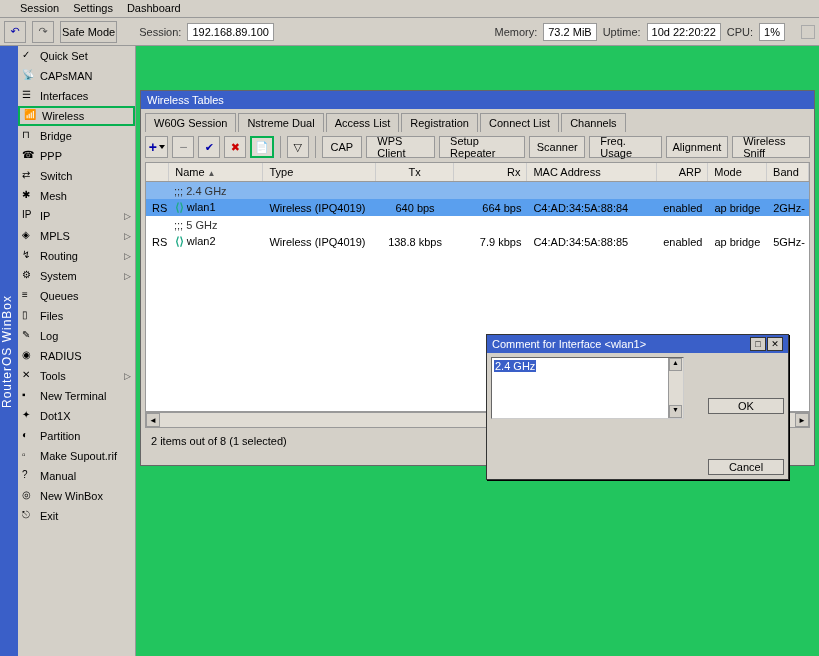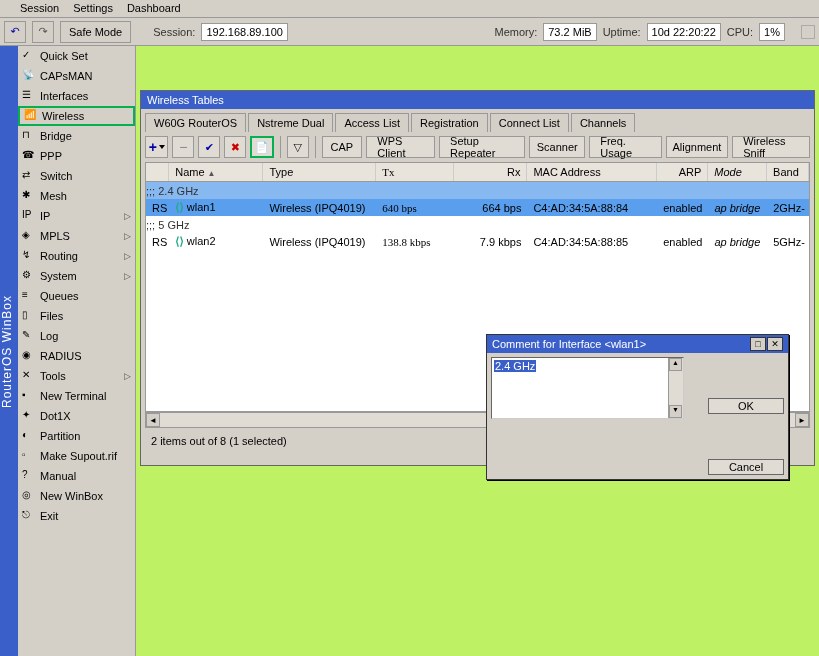--- a/index.html
+++ b/index.html
@@ -1,32 +1,32 @@
 <!DOCTYPE html>
 <html><head>
 <meta charset="utf-8">
 <style>
 *{box-sizing:border-box;margin:0;padding:0;font-family:Tahoma,Arial,sans-serif;font-size:11px;}
 body{background:#d4d0c8;width:819px;height:656px;overflow:hidden;position:relative;}
 .menubar{height:18px;background:#d4d0c8;padding:2px 20px;display:flex;gap:14px;border-bottom:1px solid #999;}
 .menubar span{cursor:default;}
 .toolbar{height:28px;background:#d4d0c8;display:flex;align-items:center;padding:2px 4px;gap:6px;border-bottom:1px solid #999;}
 .tbtn{width:22px;height:22px;border:1px solid #999;background:#d4d0c8;display:flex;align-items:center;justify-content:center;}
-.tbtn.safe{width:auto;padding:0 8px;}
+.tbtn.safe{width:auto;padding:0 1px;}
 .lbl{color:#333;}
 .field{background:#fff;border:1px solid #999;padding:2px 4px;height:18px;display:inline-flex;align-items:center;}
 .spacer{flex:1;}
 .main{display:flex;height:610px;}
 .side-label{width:18px;background:#3a5fc8;color:#fff;writing-mode:vertical-rl;transform:rotate(180deg);text-align:center;font-size:12px;padding:6px 0;letter-spacing:1px;}
 .sidebar{width:118px;background:#d4d0c8;border-right:1px solid #999;}
 .side-item{height:20px;display:flex;align-items:center;padding:0 4px;gap:4px;cursor:default;}
 .side-item.hl{border:2px solid #06b050;}
 .side-item .ic{width:14px;height:14px;display:inline-block;}
 .side-item .chev{margin-left:auto;font-size:9px;color:#555;}
-.content{flex:1;background:#bef264;position:relative;}
+.content{flex:1;background:#22c55e;position:relative;}
 .window{position:absolute;left:4px;top:44px;right:4px;bottom:190px;background:#d4d0c8;border:1px solid #666;}
 .win-title{background:#3a5fc8;color:#fff;padding:3px 6px;font-size:11px;}
 .tabs{display:flex;background:#d4d0c8;padding:4px 4px 0 4px;gap:2px;}
 .tab{border:1px solid #999;border-bottom:none;padding:3px 8px;background:#d4d0c8;}
 .tab.active{background:#fff;}
 .wtoolbar{display:flex;gap:4px;padding:4px;background:#d4d0c8;align-items:center;}
 .wbtn{height:22px;min-width:22px;border:1px solid #999;background:#e0dcd4;display:inline-flex;align-items:center;justify-content:center;padding:0 4px;}
 .wbtn.text{padding:0 10px;}
 .wbtn.hl{border:2px solid #06b050;}
 .wbtn.plus{position:relative}
@@ -36,28 +36,28 @@
 .thead{display:flex;background:#e8e4dc;border-bottom:1px solid #999;}
 .th{padding:3px 6px;border-right:1px solid #ccc;overflow:hidden;white-space:nowrap;}
 .th.sort::after{content:'▲';font-size:8px;margin-left:3px;color:#555;}
 .row{display:flex;height:17px;align-items:center;}
 .row.selhdr{background:#87b8f0;}
 .row.sel{background:#5a9fee;color:#000;}
 .cell{padding:1px 6px;overflow:hidden;white-space:nowrap;}
 .c0{width:24px;}
 .c-name{width:100px;}
 .c-type{width:120px;}
-.c-tx{width:82px;text-align:left;font-family:Liberation Serif, serif;}
+.c-tx{width:82px;text-align:center;}
 .c-rx{width:78px;text-align:right;}
 .c-mac{width:138px;}
 .c-arp{width:54px;text-align:right;}
-.c-mode{width:62px;font-style:italic;}
+.c-mode{width:62px;}
 .c-band{width:44px;}
 .ifico{color:#2a8;font-weight:bold;}
-.grp{color:#333;}
+.grp{padding-left:28px;color:#333;}
 .status{margin:4px;padding:3px 6px;background:#d4d0c8;}
 .hscroll{margin:0 4px;height:16px;background:#e0dcd4;border:1px solid #999;position:relative;}
 .hscroll .arrow{width:14px;height:14px;background:#d4d0c8;border:1px solid #999;position:absolute;top:0;display:flex;align-items:center;justify-content:center;font-size:8px;}
 .hscroll .arrow.l{left:0;}
 .hscroll .arrow.r{right:0;}
 .dialog{position:absolute;left:350px;top:288px;width:303px;background:#d4d0c8;border:1px solid #333;box-shadow:1px 1px 0 #000;}
 .dlg-title{background:#3a5fc8;color:#fff;padding:2px 5px;display:flex;align-items:center;}
 .dlg-title .btns{margin-left:auto;display:flex;gap:1px;}
 .dlg-title .wb{width:16px;height:14px;background:#d4d0c8;border:1px solid #333;color:#000;font-size:9px;display:flex;align-items:center;justify-content:center;}
 .dlg-body{display:flex;padding:4px;gap:24px;}
@@ -203,21 +203,21 @@
       </div>
       <div class="side-item">
         <span class="ic" style="font-size:10px">⎋</span>
         <span>Exit</span>
       </div>
     </div>
   <div class="content">
     <div class="window">
       <div class="win-title">Wireless Tables</div>
       <div class="tabs" id="tabs">
-          <div class="tab">W60G RouterOS</div>
+          <div class="tab">W60G Session</div>
           <div class="tab">Nstreme Dual</div>
           <div class="tab">Access List</div>
           <div class="tab">Registration</div>
           <div class="tab">Connect List</div>
           <div class="tab">Channels</div>
         </div>
       <div class="wtoolbar">
         <div class="wbtn plus">
             <b style="color:#00a;font-size:14px">+</b>
           </div>

